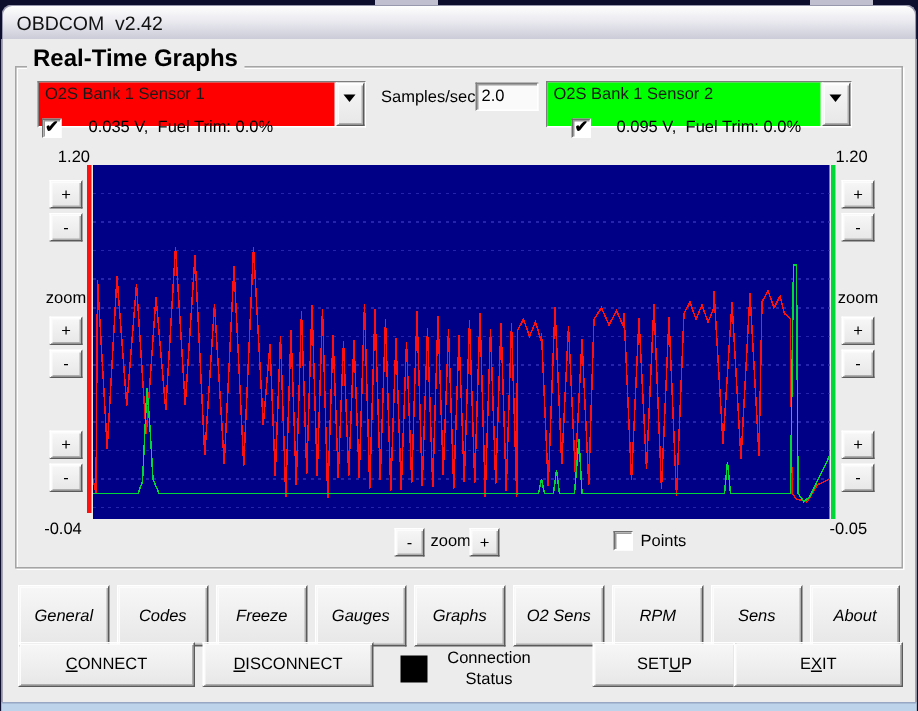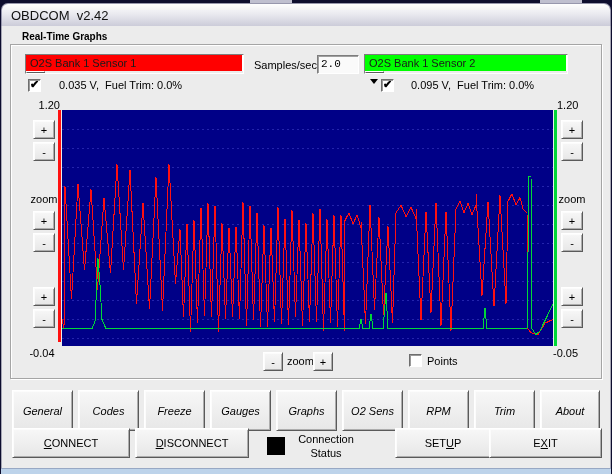--- a/index.html
+++ b/index.html
@@ -8,35 +8,35 @@
   .bg-tab{position:absolute;top:0;height:4px;background:#bfbfcf;}
   .titlebar{position:absolute;top:3px;left:1px;right:1px;height:23px;
             border:1px solid #9797ad;border-bottom:none;border-radius:7px 7px 0 0;
             background:linear-gradient(180deg,#fefefe 0%,#e9e9ef 45%,#c9c9d7 100%);}
   .titlebar .title{position:absolute;left:9px;top:4px;font-size:13px;font-weight:normal;
                    white-space:pre;color:#111;}
   .winbody{position:absolute;top:26px;left:1px;right:1px;bottom:0;
            background:#ececec;border-left:1px solid #a6a6b4;border-right:1px solid #a6a6b4;}
   .bottom-edge{position:absolute;left:1px;right:1px;bottom:0;height:5px;
                background:#bdd3ea;border-top:1px solid #98a8c4;}
-  .heading{position:absolute;left:18px;top:31px;font-size:10px;font-weight:bold;
+  .heading{position:absolute;left:18px;top:31px;font-size:16px;font-weight:bold;
            background:#ececec;padding:0 4px;z-index:3;}
   .groupbox{position:absolute;left:10px;top:44px;width:590px;height:333px;
             border:1px solid #a5a5a5;box-shadow:1px 1px 0 #ffffff, inset 1px 1px 0 #ffffff;z-index:1;}
   .abs{position:absolute;}
   .lbl{position:absolute;font-size:11px;white-space:pre;}
   
   .raised{background:linear-gradient(180deg,#f7f7f7,#e7e7e7);
           border:1px solid;border-color:#ffffff #5a5a5a #5a5a5a #ffffff;
           box-shadow:inset 1px 1px 0 #fcfcfc, inset -1px -1px 0 #adadad;}
   .btn{display:flex;align-items:center;justify-content:center;font-size:11px;
        font-family:"Liberation Sans",sans-serif;cursor:default;box-sizing:border-box;}
   .sunken{border:1px solid;border-color:#7d7d7d #ffffff #ffffff #7d7d7d;
           box-shadow:inset 1px 1px 0 #9f9f9f;box-sizing:border-box;}
-  .combo{display:flex;box-sizing:border-box;height:20px;flex-direction:column;}
+  .combo{display:flex;box-sizing:border-box;height:31px;}
   .combo-field{flex:1;font-size:11px;line-height:17px;padding-left:4px;color:#1a1a1a;
                overflow:hidden;white-space:nowrap;border-right:1px solid #fff;}
   .combo-btn{width:17px;position:relative;}
   .arrow-down{position:absolute;left:4px;top:7px;width:0;height:0;
               border-left:4px solid transparent;border-right:4px solid transparent;
               border-top:5px solid #000;}
   .checkbox{position:absolute;width:13px;height:13px;background:#fff;box-sizing:border-box;
             border:1px solid;border-color:#6e6e6e #fff #fff #6e6e6e;
             box-shadow:inset 1px 1px 0 #999;}
   .checkbox.checked::after{content:"\2714";position:absolute;left:1px;top:-2px;
@@ -71,21 +71,21 @@
   <div class="heading">Real-Time Graphs</div>
 
   <div class="combo sunken abs" style="left:25px;top:54px;width:219px;">
     <div class="combo-field" style="background: rgb(255, 0, 0);">O2S Bank 1 Sensor 1</div>
     <div class="combo-btn raised">
       <span class="arrow-down"></span>
     </div>
   </div>
 
   <div class="lbl" style="left:254px;top:59px;">Samples/sec</div>
-  <div class="sunken abs" style="left:317px;top:55px;width:42px;height:19px;background:#fafafa;font-family:Liberation Mono, monospace;">
+  <div class="sunken abs" style="left:317px;top:55px;width:42px;height:19px;background:#fafafa;">
     <span class="lbl" style="left:3px;top:2px;">2.0</span>
   </div>
 
   <div class="combo sunken abs" style="left:364px;top:54px;width:204px;">
     <div class="combo-field" style="background: rgb(0, 255, 0);">O2S Bank 1 Sensor 2</div>
     <div class="combo-btn raised">
       <span class="arrow-down"></span>
     </div>
   </div>
 
@@ -143,21 +143,21 @@
   <span class="checkbox" style="left:409px;top:354px;"></span>
   <div class="lbl" style="left:427px;top:355px;">Points</div>
 
   <div class="btn raised navbtn" style="left:12px;width:61px;top:390px;">General</div>
   <div class="btn raised navbtn" style="left:78px;width:61px;top:390px;">Codes</div>
   <div class="btn raised navbtn" style="left:210px;width:61px;top:390px;">Gauges</div>
   <div class="btn raised navbtn" style="left:144px;width:61px;top:390px;">Freeze</div>
   <div class="btn raised navbtn" style="left:276px;width:61px;top:390px;">Graphs</div>
   <div class="btn raised navbtn" style="left:342px;width:61px;top:390px;">O2 Sens</div>
   <div class="btn raised navbtn" style="left:408px;width:61px;top:390px;">RPM</div>
-  <div class="btn raised navbtn" style="left:474px;width:61px;top:390px;">Trim</div>
+  <div class="btn raised navbtn" style="left:474px;width:61px;top:390px;">Sens</div>
   <div class="btn raised navbtn" style="left:540px;width:60px;top:390px;">About</div>
 
   <div class="btn raised bigbtn" style="left:12px;top:428px;width:118px;">
     <span></span>
       <span class="u">C</span>
       <span>ONNECT</span>
   </div>
   <div class="btn raised bigbtn" style="left:135px;top:428px;width:114px;">
     <span></span>
       <span class="u">D</span>

